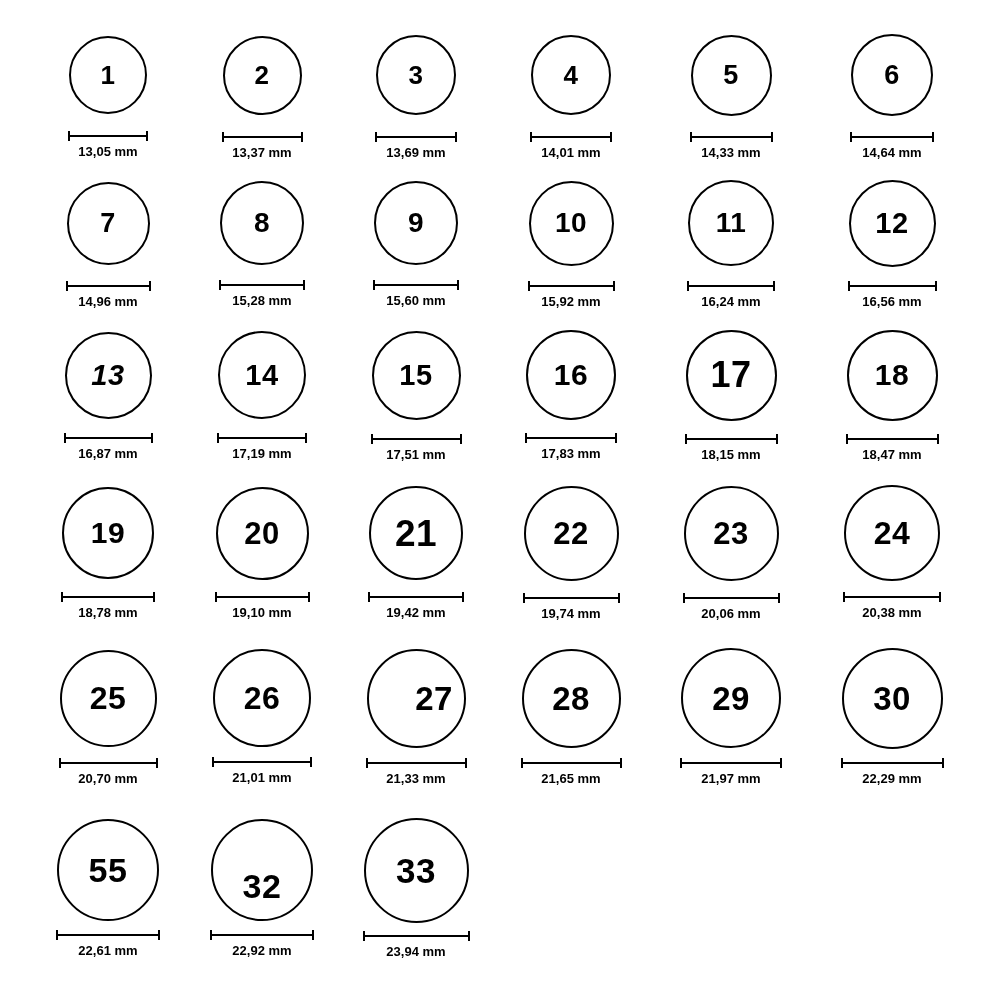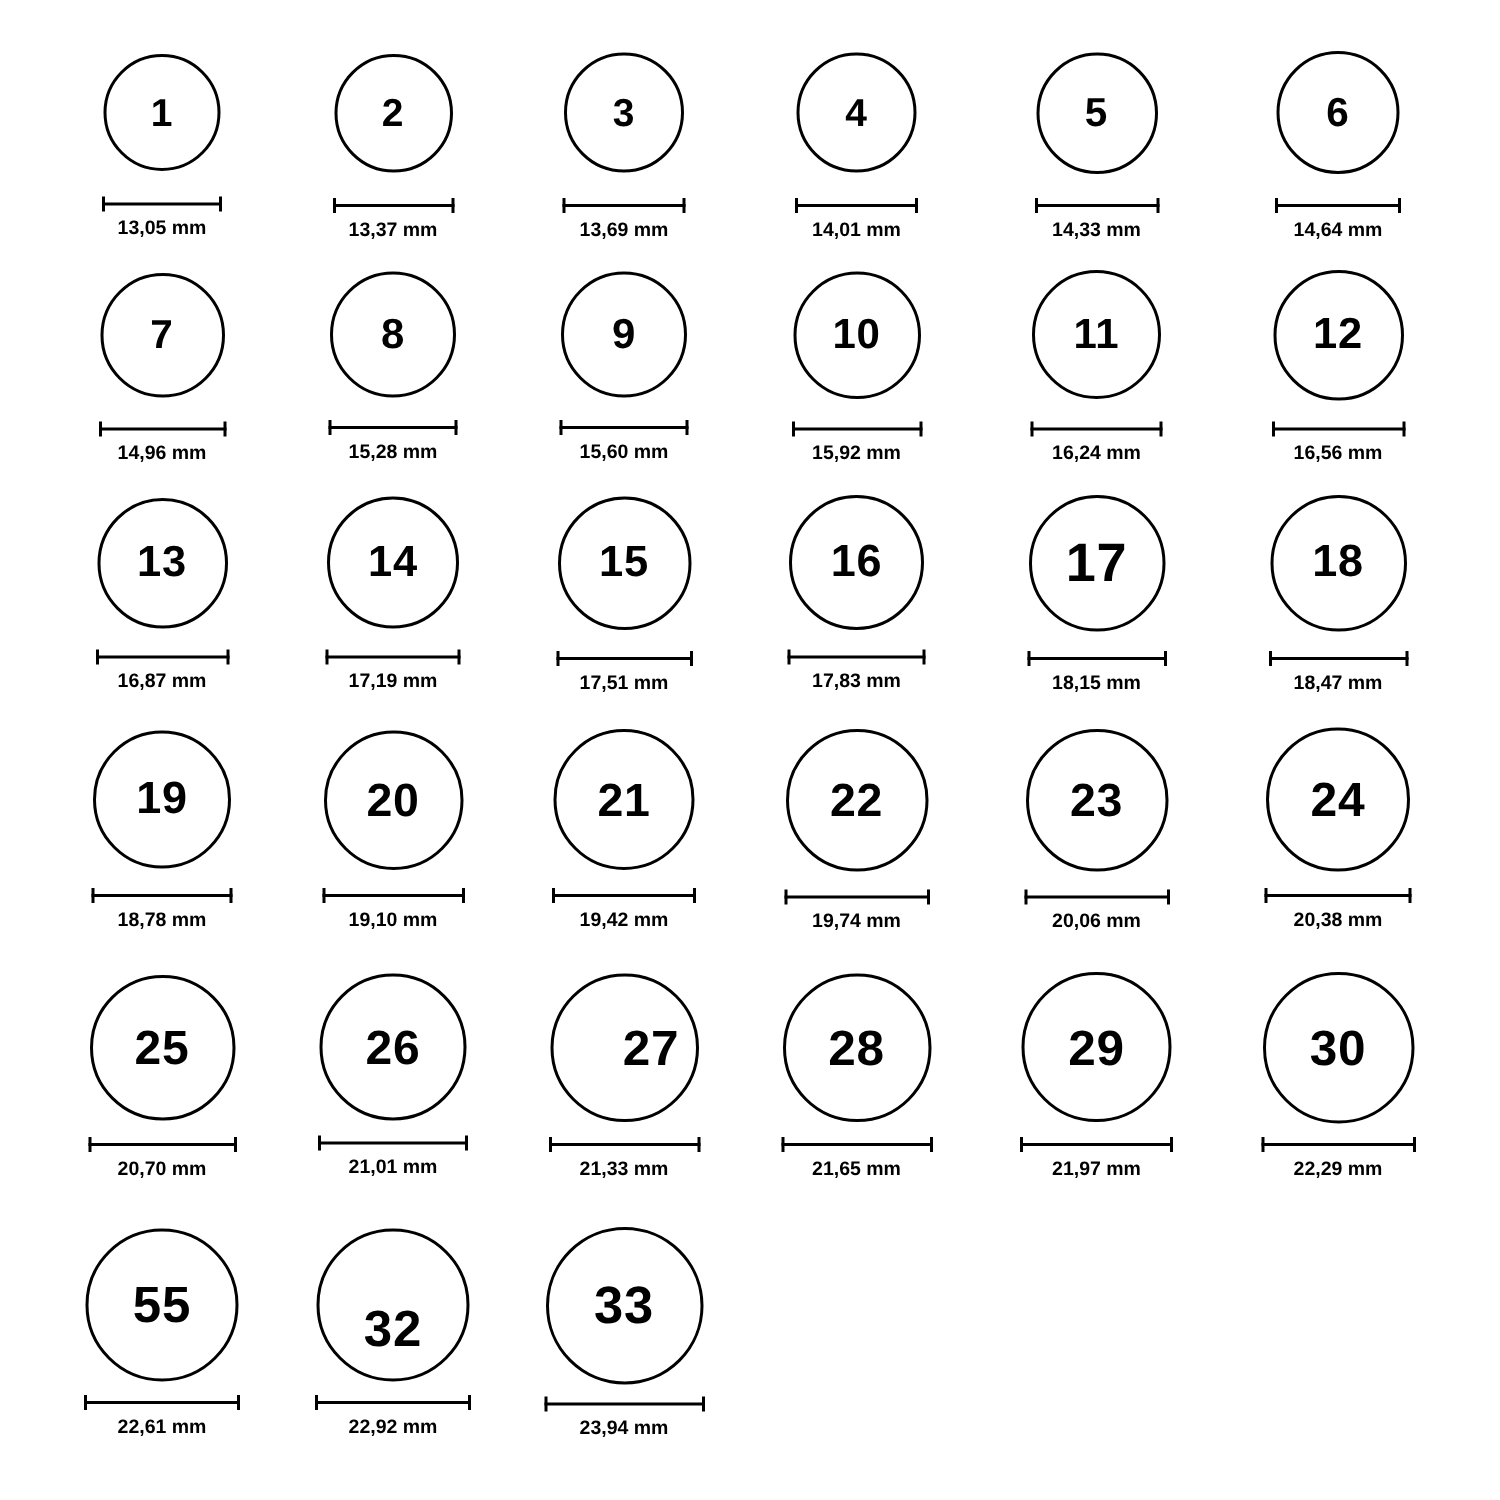--- a/index.html
+++ b/index.html
@@ -205,21 +205,21 @@
         <span class="ring-number" style="font-size: 29px;">12</span>
       </div>
       <div class="measure" style="width: 89px; margin-top: 14px;">
         <span class="cap-left"></span>
         <span class="bar"></span>
         <span class="cap-right"></span>
       </div>
       <div class="ring-label">16,56 mm</div>
     </div>
     <div class="ring-cell" style="left: 33px; top: 331.5px; width: 150px;">
-      <div class="ring-circle" style="width: 87px; height: 87px;">
+      <div class="ring-circle" style="width: 87px; height: 87px; font-style: italic;">
         <span class="ring-number" style="font-size: 29px;">13</span>
       </div>
       <div class="measure" style="width: 89px; margin-top: 14px;">
         <span class="cap-left"></span>
         <span class="bar"></span>
         <span class="cap-right"></span>
       </div>
       <div class="ring-label">16,87 mm</div>
     </div>
     <div class="ring-cell" style="left: 187px; top: 331px; width: 150px;">
@@ -294,21 +294,21 @@
       </div>
       <div class="measure" style="width: 95px; margin-top: 12px;">
         <span class="cap-left"></span>
         <span class="bar"></span>
         <span class="cap-right"></span>
       </div>
       <div class="ring-label">19,10 mm</div>
     </div>
     <div class="ring-cell" style="left: 341px; top: 486px; width: 150px;">
       <div class="ring-circle" style="width: 94px; height: 94px;">
-        <span class="ring-number" style="font-size: 31px;">21</span>
+        <span class="ring-number" style="font-size: 37px;">21</span>
       </div>
       <div class="measure" style="width: 96px; margin-top: 12px;">
         <span class="cap-left"></span>
         <span class="bar"></span>
         <span class="cap-right"></span>
       </div>
       <div class="ring-label">19,42 mm</div>
     </div>
     <div class="ring-cell" style="left: 496px; top: 485.5px; width: 150px;">
       <div class="ring-circle" style="width: 95px; height: 95px;">

